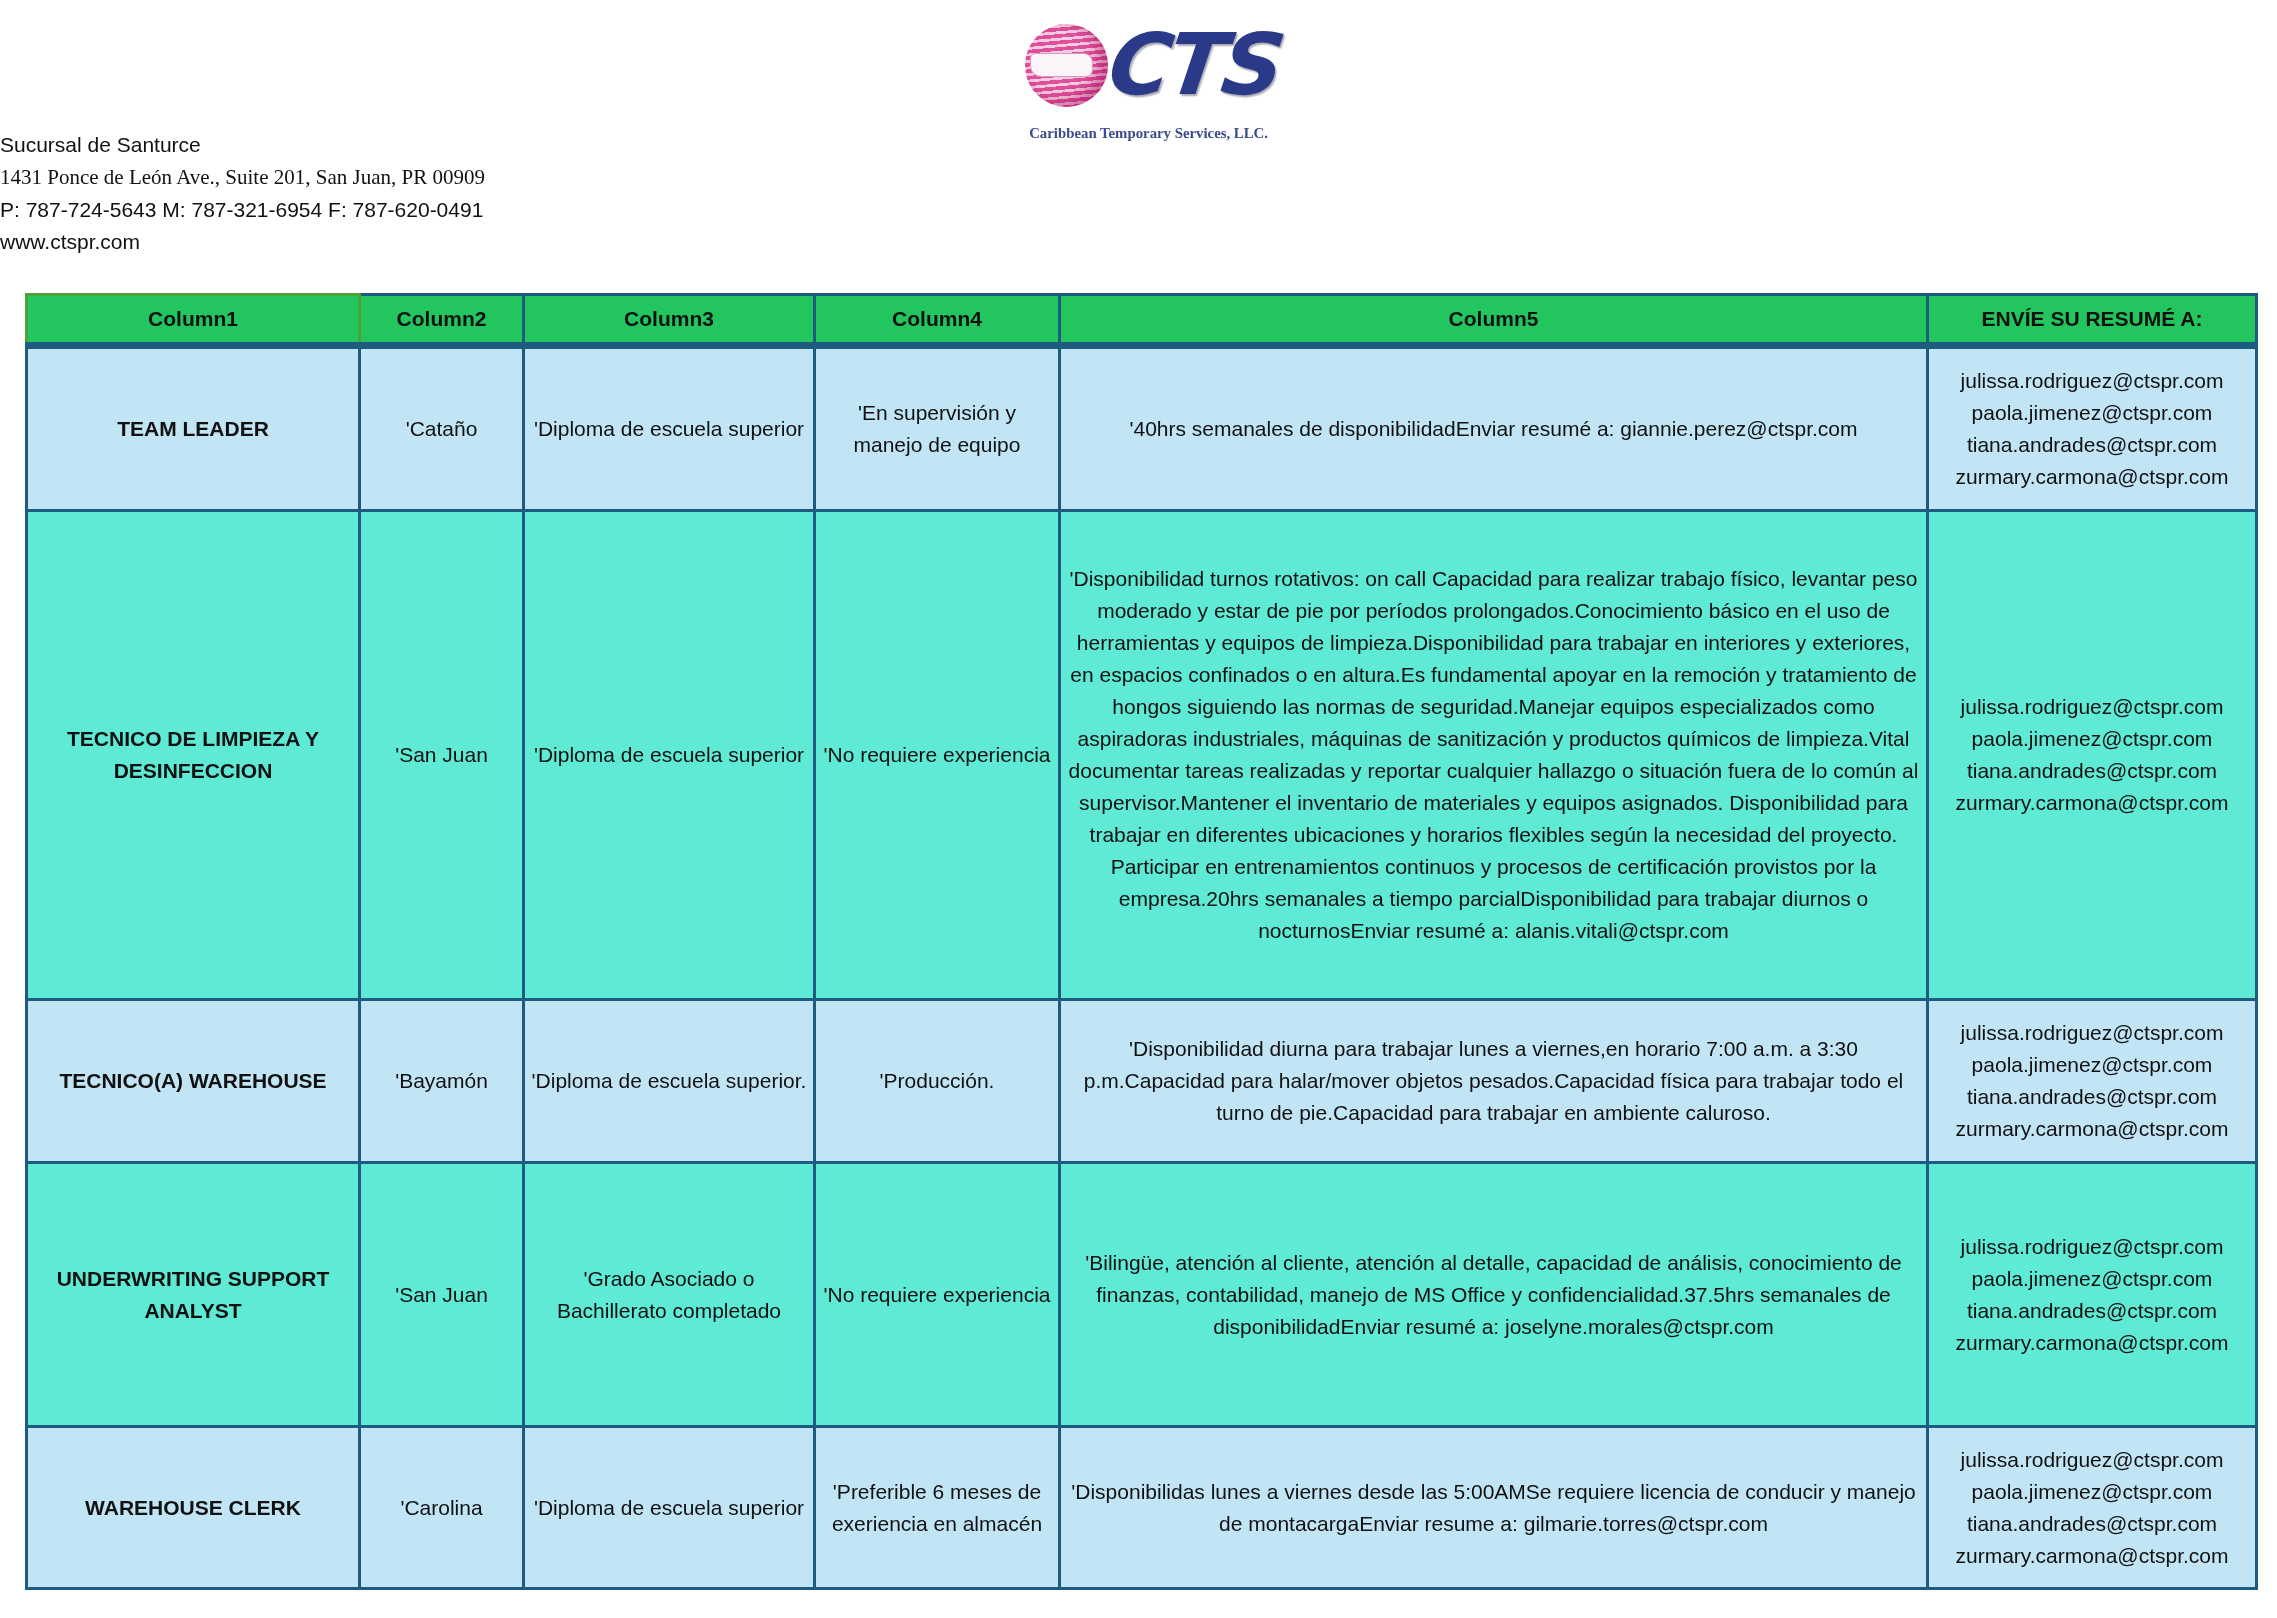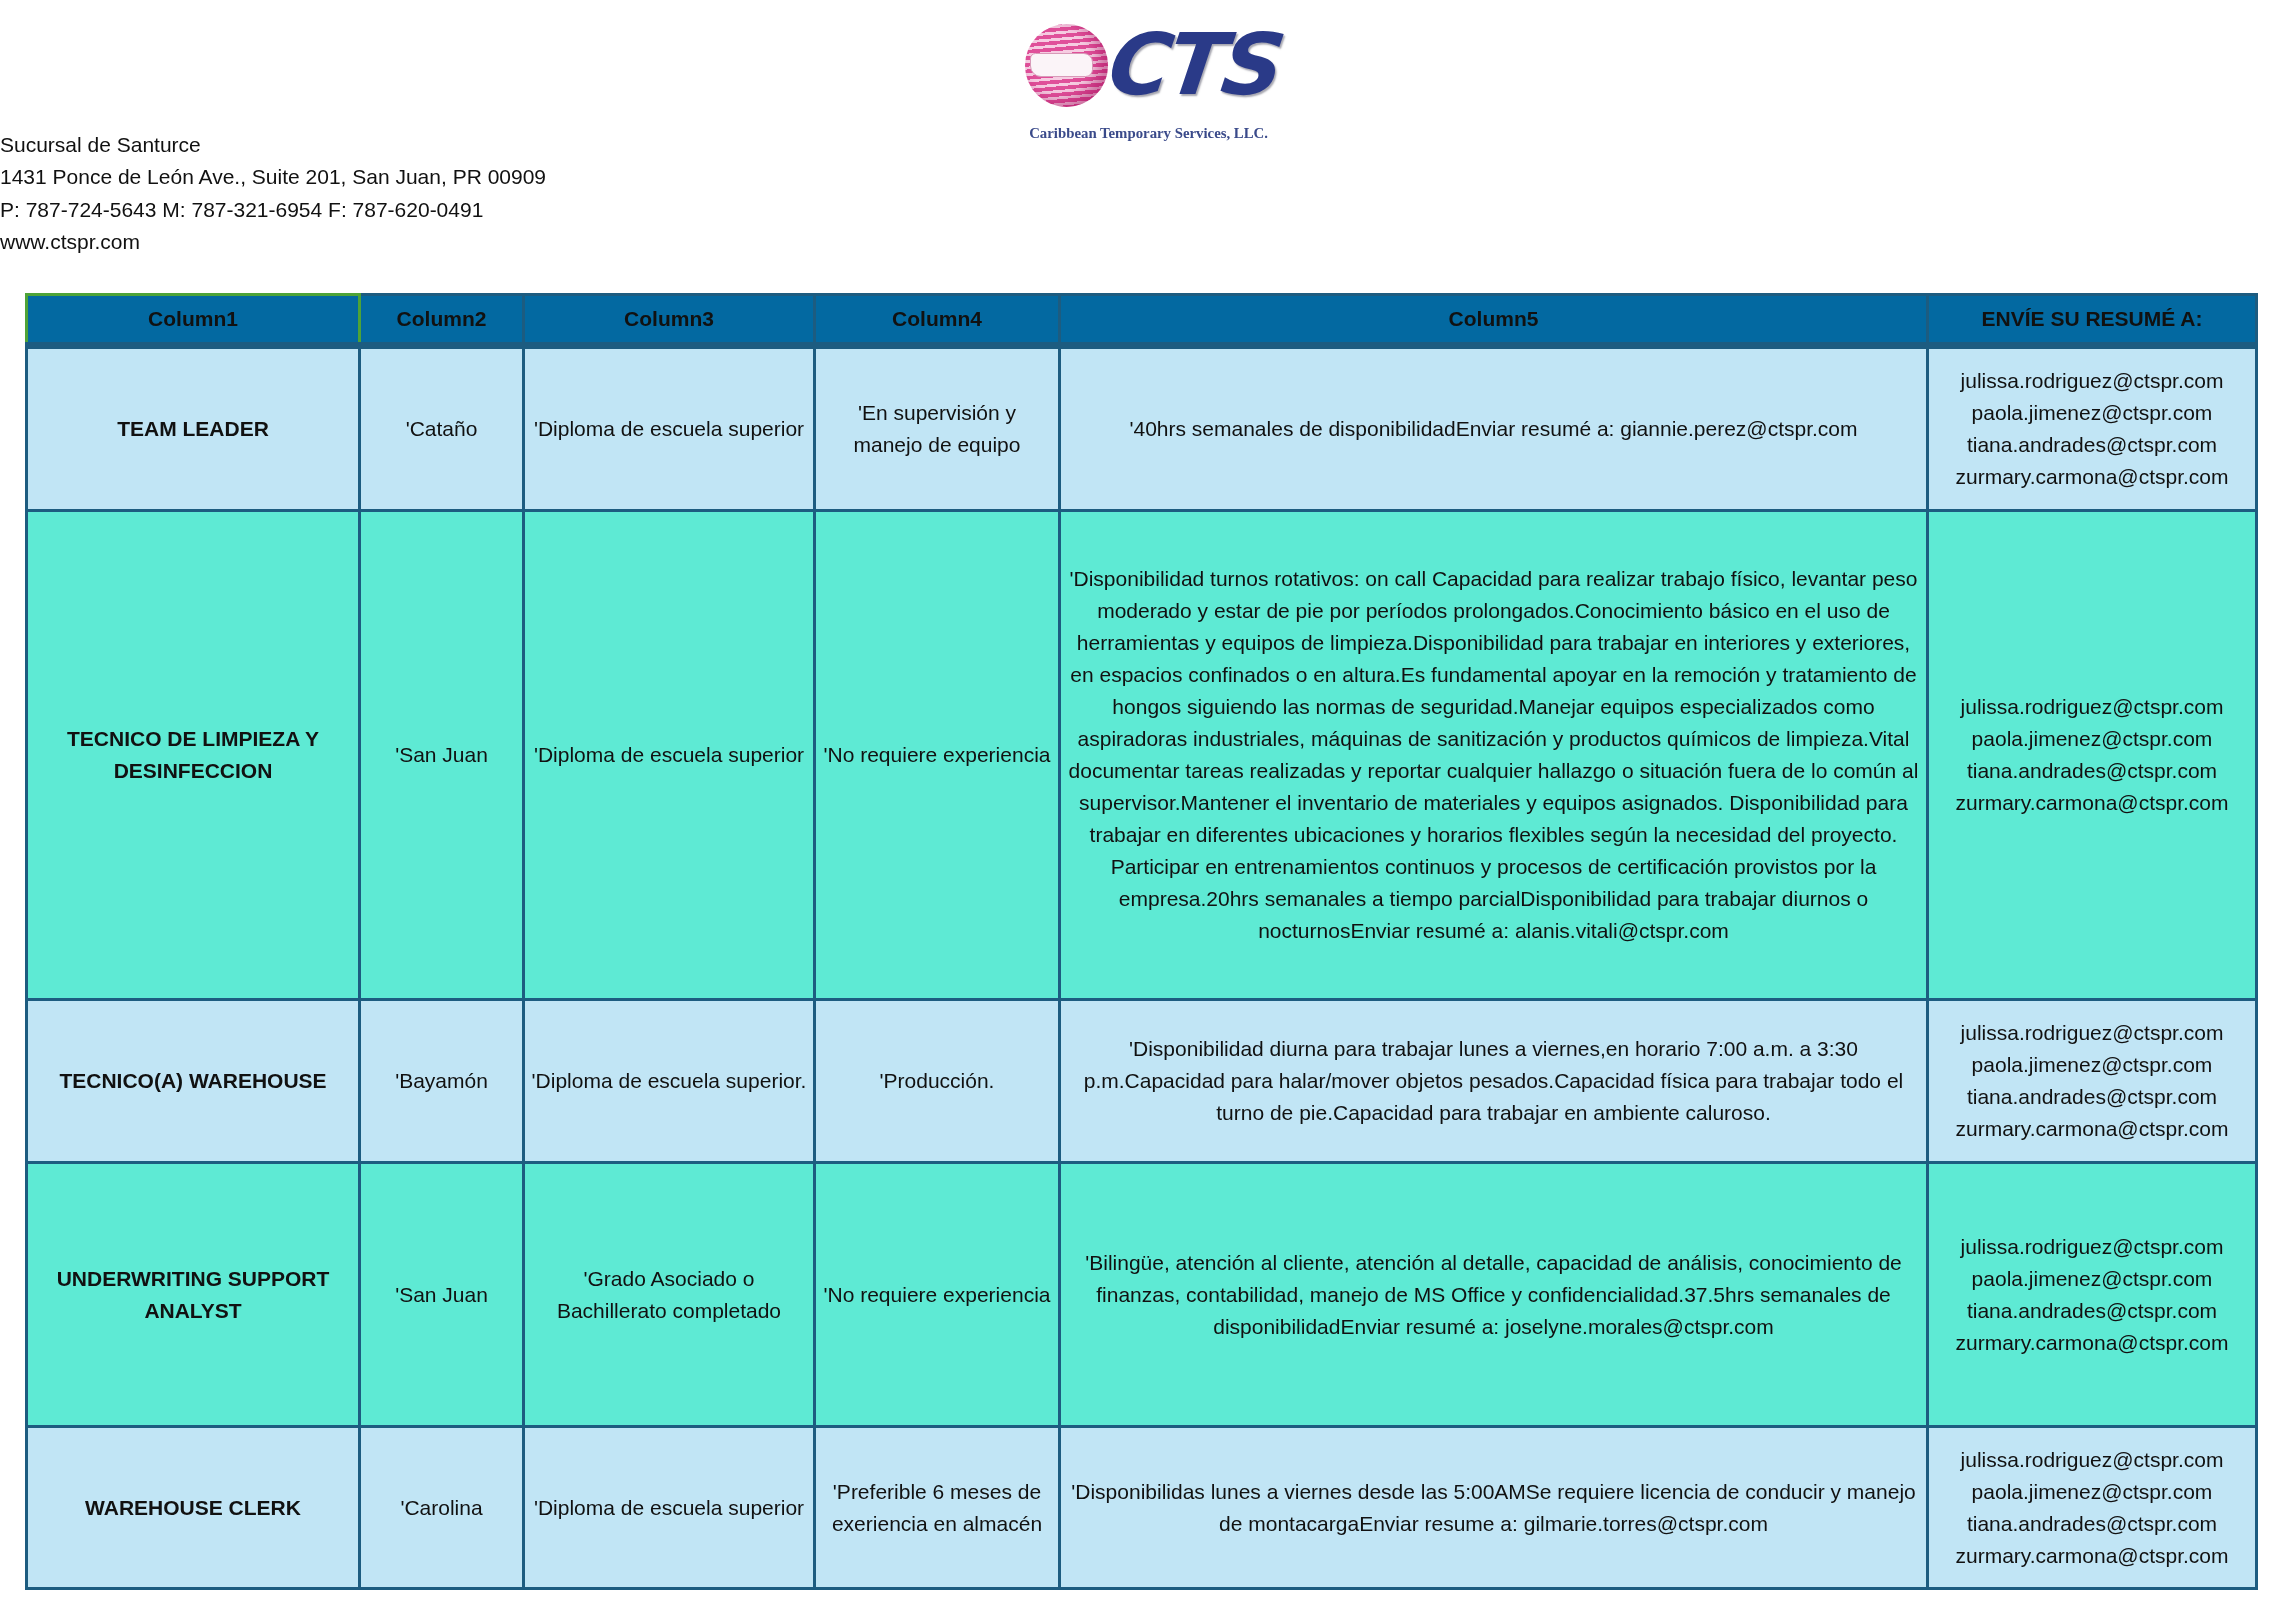--- a/index.html
+++ b/index.html
@@ -15,41 +15,41 @@
   .logo-text { position:absolute; left:90px; top:-5.5px; font-family:"DejaVu Sans", sans-serif;
      font-weight:bold; font-style:italic; font-size:85px; color:#2a3a88; letter-spacing:-3.7px;
      text-shadow: 1.8px 1.8px 1.8px rgba(0,0,30,0.35); transform:skewX(-8deg); }
   .logo-sub { position:absolute; left:9.2px; top:85px; width:268px; font-family:"Liberation Serif", serif;
      font-weight:bold; font-size:14.8px; color:#3a4a8a; white-space:nowrap; text-align:left;margin-top:20px; }
   .addr { position:absolute; left:0; width:2278px; text-align:left; font-size:21px; color:#111; }
 
   table.jobs { position:absolute; left:25px; top:293px; border-collapse:collapse; table-layout:fixed; }
   table.jobs td, table.jobs th { border:3.7px solid #1d5c80; text-align:center; vertical-align:middle;
       font-size:21px; line-height:32px; padding:0 5.5px; }
-  table.jobs th { background:#0369a1; font-weight:bold; height:46px; font-size:21px; }
+  table.jobs th { background:#22c55e; font-weight:bold; height:46px; font-size:21px; }
   table.jobs thead tr { border-bottom:7.4px solid #1d5c80; }
   table.jobs th.first { border:3.7px solid #4ea337; }
   tr.band td { background:#c1e5f5; }
   tr.plain td { background:#5eead4; }
   td.title { font-weight:bold; }
   td.emails div { line-height:32px; }
 </style>
 </head>
 <body>
 
 <div class="header">
   <div class="logo">
     <div class="logo-globe">
         <div class="island"></div>
       </div>
     <div class="logo-text">CTS</div>
     <div class="logo-sub">Caribbean Temporary Services, LLC.</div>
   </div>
   <div class="addr" style="top:133px;">Sucursal de Santurce</div>
-  <div class="addr" style="top:165px;">1431 Ponce de León Ave., Suite 201, San Juan, PR 00909</div>
+  <div class="addr" style="top:165px;font-family:Liberation Serif, serif;">1431 Ponce de León Ave., Suite 201, San Juan, PR 00909</div>
   <div class="addr" style="top:198px;">P: 787-724-5643 M: 787-321-6954 F: 787-620-0491</div>
   <div class="addr" style="top:230px;">www.ctspr.com</div>
 </div>
 
 <table class="jobs">
   <colgroup>
     <col style="width:333px">
       <col style="width:164px">
       <col style="width:291px">
     <col style="width:245px">

